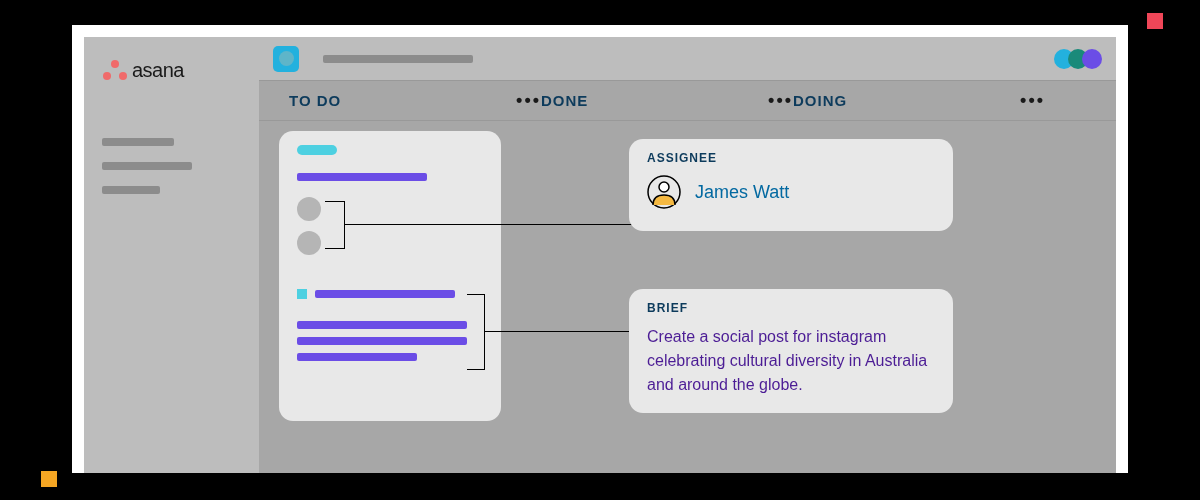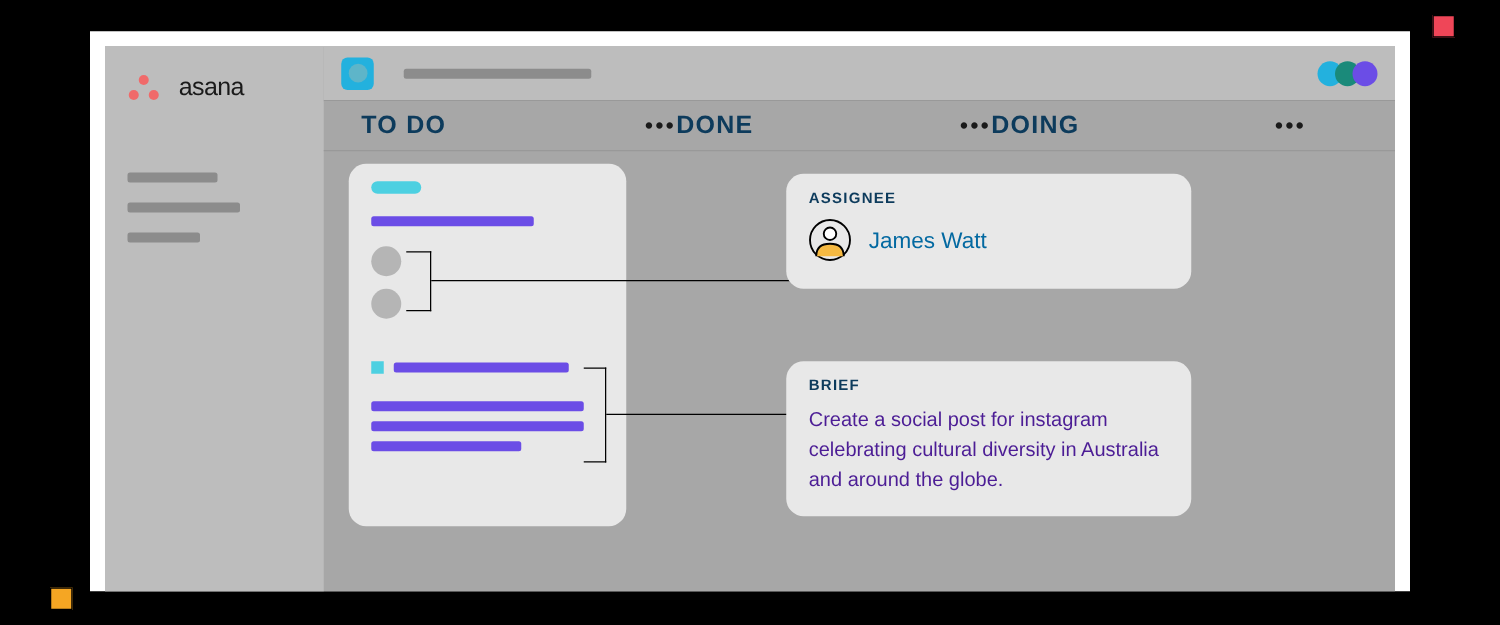--- a/index.html
+++ b/index.html
@@ -31,21 +31,21 @@
     .sidebar {
       width: 175px;
       background: #bdbdbd;
       padding: 22px 18px;
       display: flex;
       flex-direction: column;
     }
     .logo {
       display: flex;
       align-items: center;
-      gap: 15px;
+      gap: 4px;
       margin-bottom: 56px;
     }
     .logo-dots {
       position: relative;
       width: 26px;
       height: 22px;
     }
     .logo-dot {
       position: absolute;
       width: 8px;
@@ -125,21 +125,21 @@
       padding: 0 30px;
       border-bottom: 1px solid #999;
     }
     .column-header {
       display: flex;
       align-items: center;
       justify-content: space-between;
       width: 252px;
     }
     .column-title {
-      font-size: 20px;
+      font-size: 15px;
       font-weight: 800;
       color: #0d3b5c;
       letter-spacing: 1px;
     }
     .column-menu {
       color: #1a1a1a;
       font-size: 18px;
       letter-spacing: 2px;
       font-weight: 700;
       cursor: pointer;

